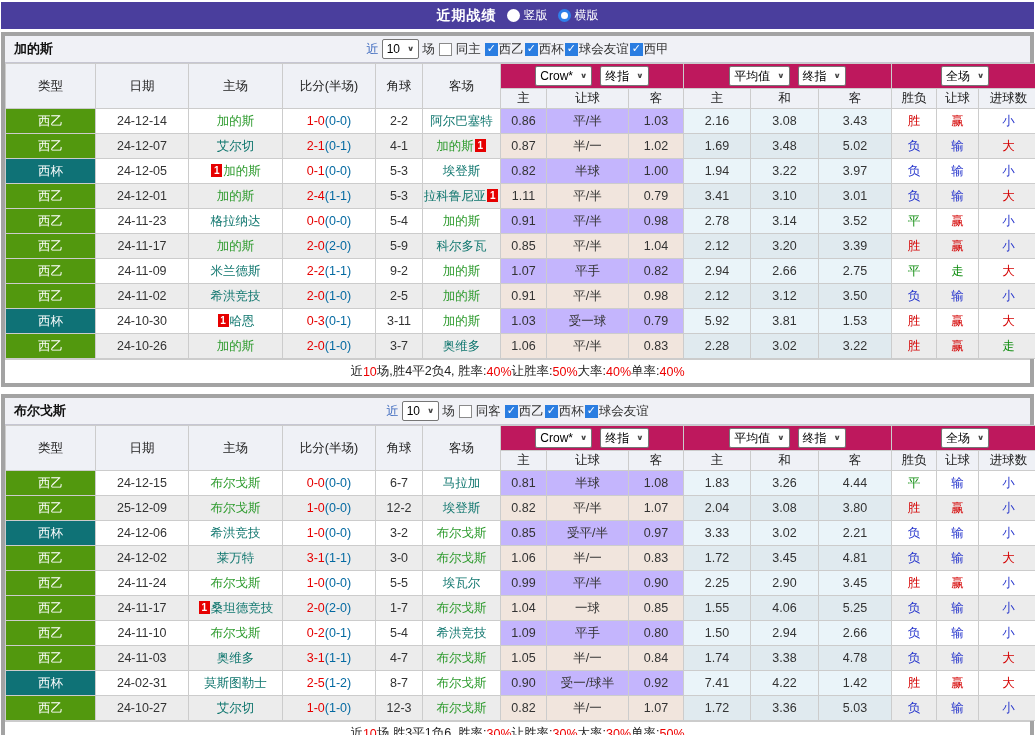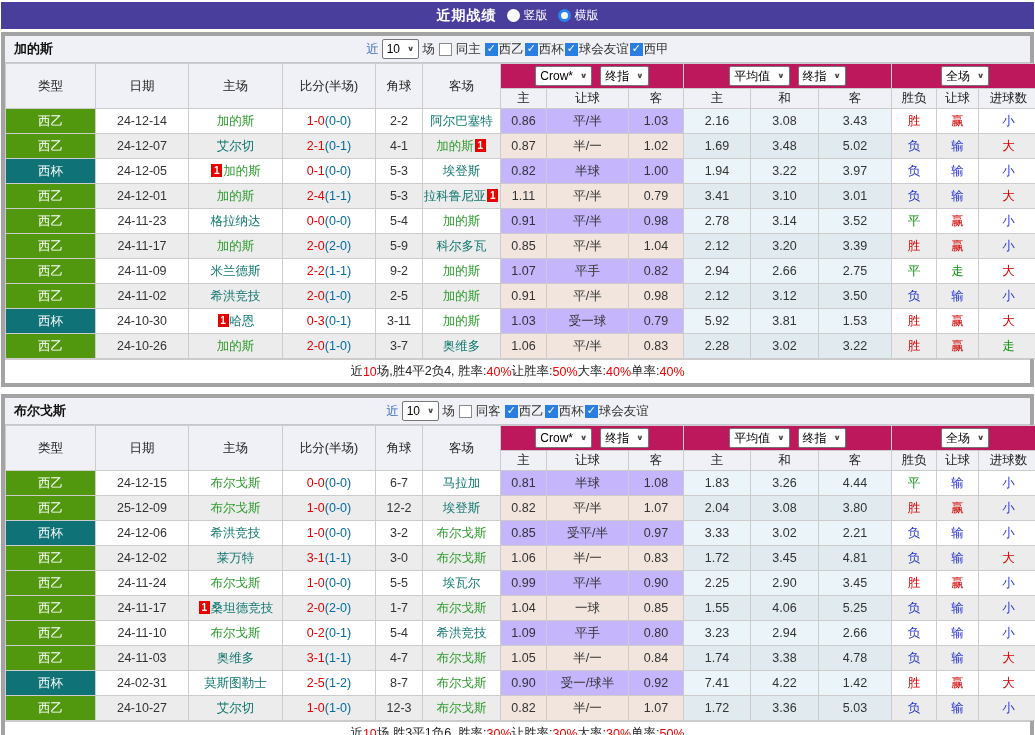--- a/index.html
+++ b/index.html
@@ -595,21 +595,21 @@
         <tr>
     <td class="c-type lg-green"><span>西乙</span></td>
     <td>24-11-10</td>
     <td><span class="tname home-name focus">布尔戈斯</span></td>
     <td><span class="ft">0-2</span><span class="ht">(0-1)</span></td>
     <td>5-4</td>
     <td><span class="tname away-name">希洪竞技</span></td>
     <td class="crow">1.09</td>
     <td class="crow">平手</td>
     <td class="crow">0.80</td>
-    <td class="avg">3.23</td>
+    <td class="avg">1.50</td>
     <td class="avg">2.94</td>
     <td class="avg">2.66</td>
     <td class="res b">负</td>
     <td class="res b">输</td>
     <td class="res b">小</td>
   </tr>
         <tr>
     <td class="c-type lg-green"><span>西乙</span></td>
     <td>24-11-03</td>
     <td><span class="tname home-name">奥维多</span></td>

